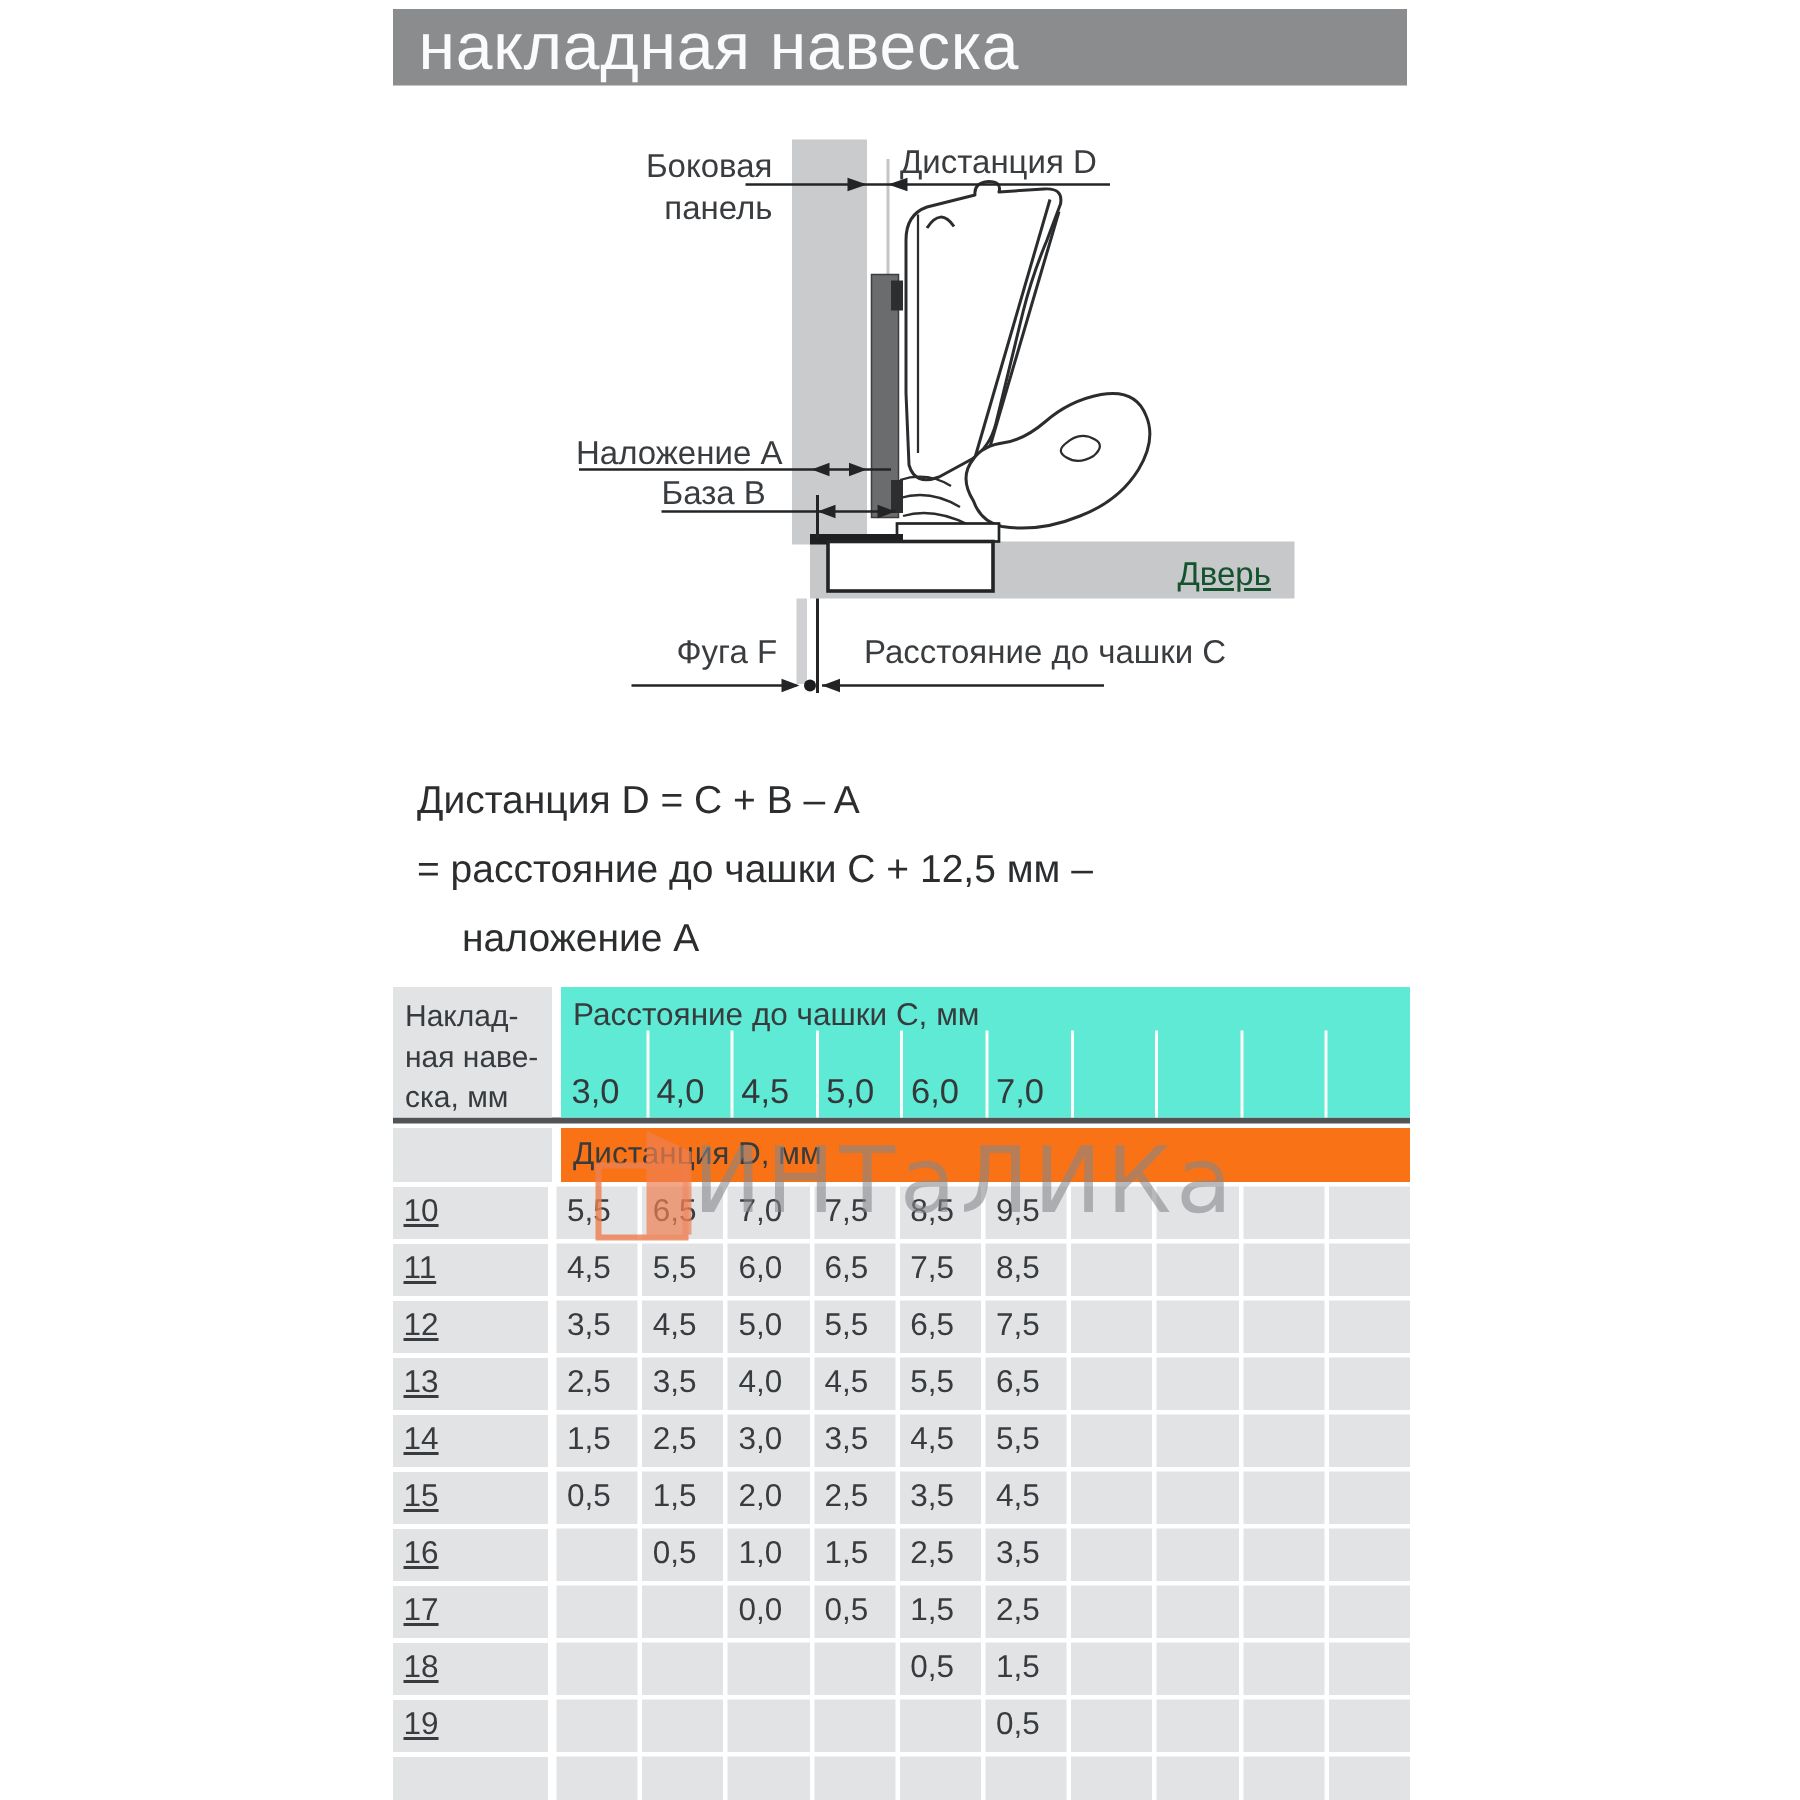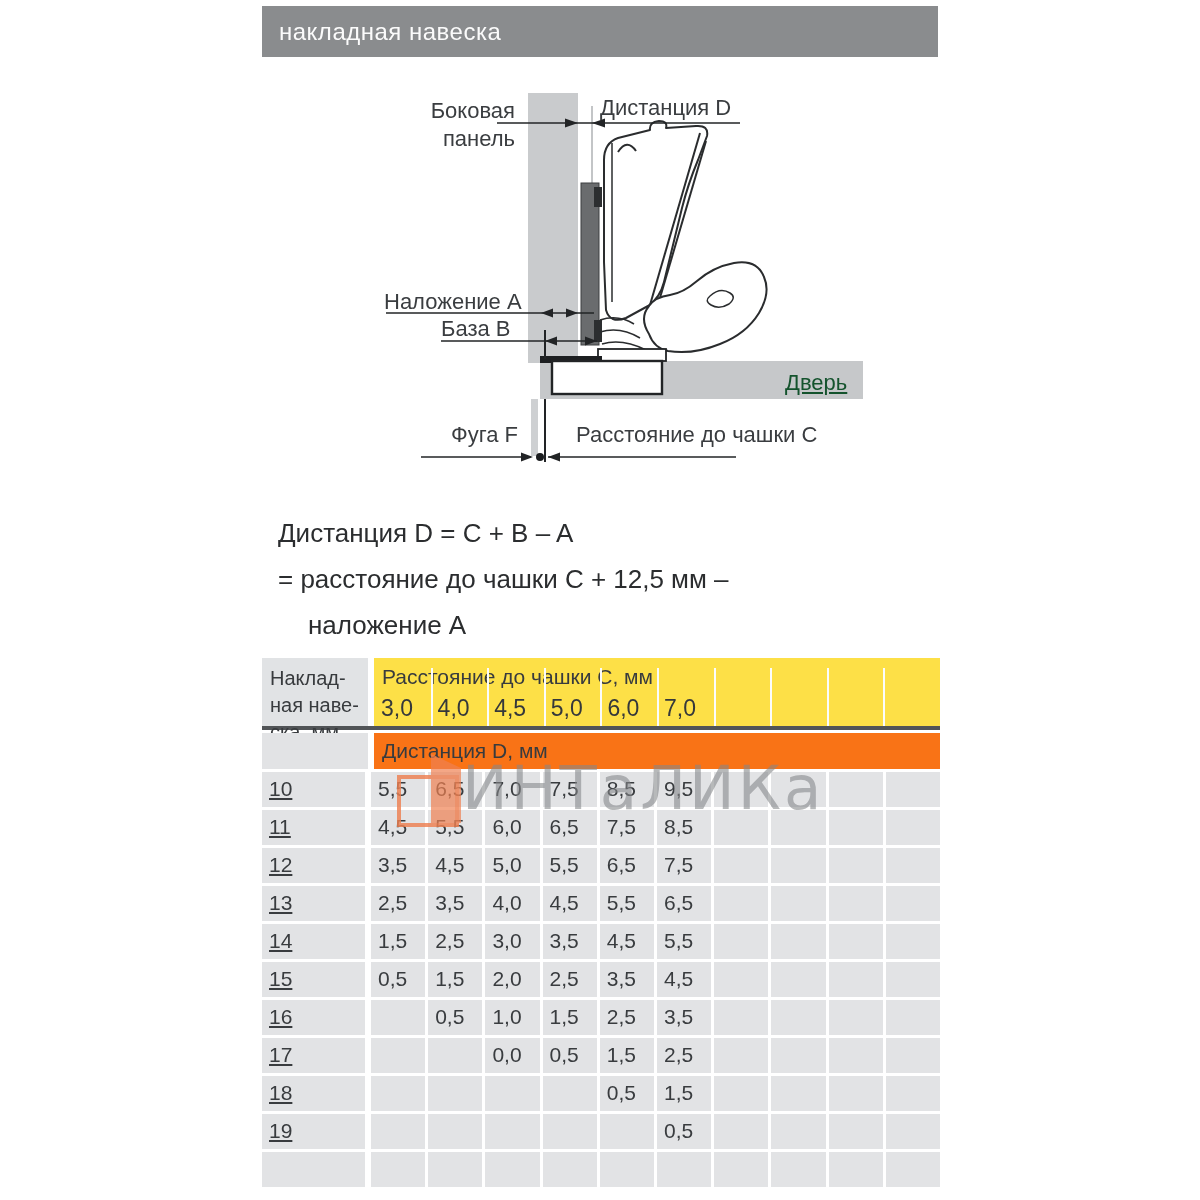--- a/index.html
+++ b/index.html
@@ -8,46 +8,46 @@
     background:#ffffff;
     font-family:"Liberation Sans", sans-serif;
     color:#383b3e;
   }
   .abs{position:absolute;}
 
   
   .titlebar{
     left:262px;top:6px;width:676px;height:51px;
     background:#8a8c8e;color:#fbfbfb;
-    font-size:24px;line-height:51px;padding-left:17px;
+    font-size:44px;line-height:51px;padding-left:17px;
     letter-spacing:.5px;box-sizing:border-box;
   }
 
   
   .dlabel{font-size:22px;color:#3a3d40;line-height:28px;white-space:nowrap;}
   .lbl-side{left:383px;top:97px;width:132px;text-align:right;}
   .lbl-distd{left:600px;top:94px;}
   .lbl-ovla{left:384px;top:288px;}
   .lbl-baseb{left:441px;top:315px;}
   .lbl-door{left:785px;top:369px;color:#14532d;text-decoration:underline;}
   .lbl-fugaf{left:451px;top:421px;}
   .lbl-cupc{left:576px;top:421px;}
 
   
   .formula{left:278px;top:510px;font-size:26px;line-height:46px;color:#2b2d2f;}
   .formula .indent{padding-left:30px;}
 
   
   .tbl{left:262px;top:658px;width:678px;}
-  .tbl-head{display:flex;height:68px;}
+  .tbl-head{display:flex;height:87px;}
   .tbl-head .c1{
     width:106px;margin-right:6px;background:#e1e3e5;
     font-size:20px;line-height:27px;padding:7px 0 0 8px;box-sizing:border-box;
   }
-  .tbl-head .hrest{flex:1;background:#fde047;position:relative;}
+  .tbl-head .hrest{flex:1;background:#5eead4;position:relative;}
   .tbl-head .gh{font-size:21px;padding:7px 0 0 8px;}
   .tbl-head .hcols{position:absolute;left:0;right:0;bottom:4px;display:grid;grid-template-columns:repeat(10,1fr);}
   .tbl-head .hcell{font-size:23px;padding-left:7px;color:#35383b;}
   .tbl-head .vsep{position:absolute;bottom:0;width:2px;height:58px;background:#fbfcfc;}
   .tbl-rule{height:4px;background:#515457;}
   .tbl-sub{display:flex;height:36px;margin-top:3px;}
   .tbl-sub .c1{width:106px;margin-right:6px;background:#e2e3e5;}
   .tbl-sub .srest{flex:1;background:#f97316;font-size:21px;padding:6px 0 0 8px;box-sizing:border-box;}
   .tbl-row{
     display:grid;grid-template-columns:106px repeat(10,1fr);

